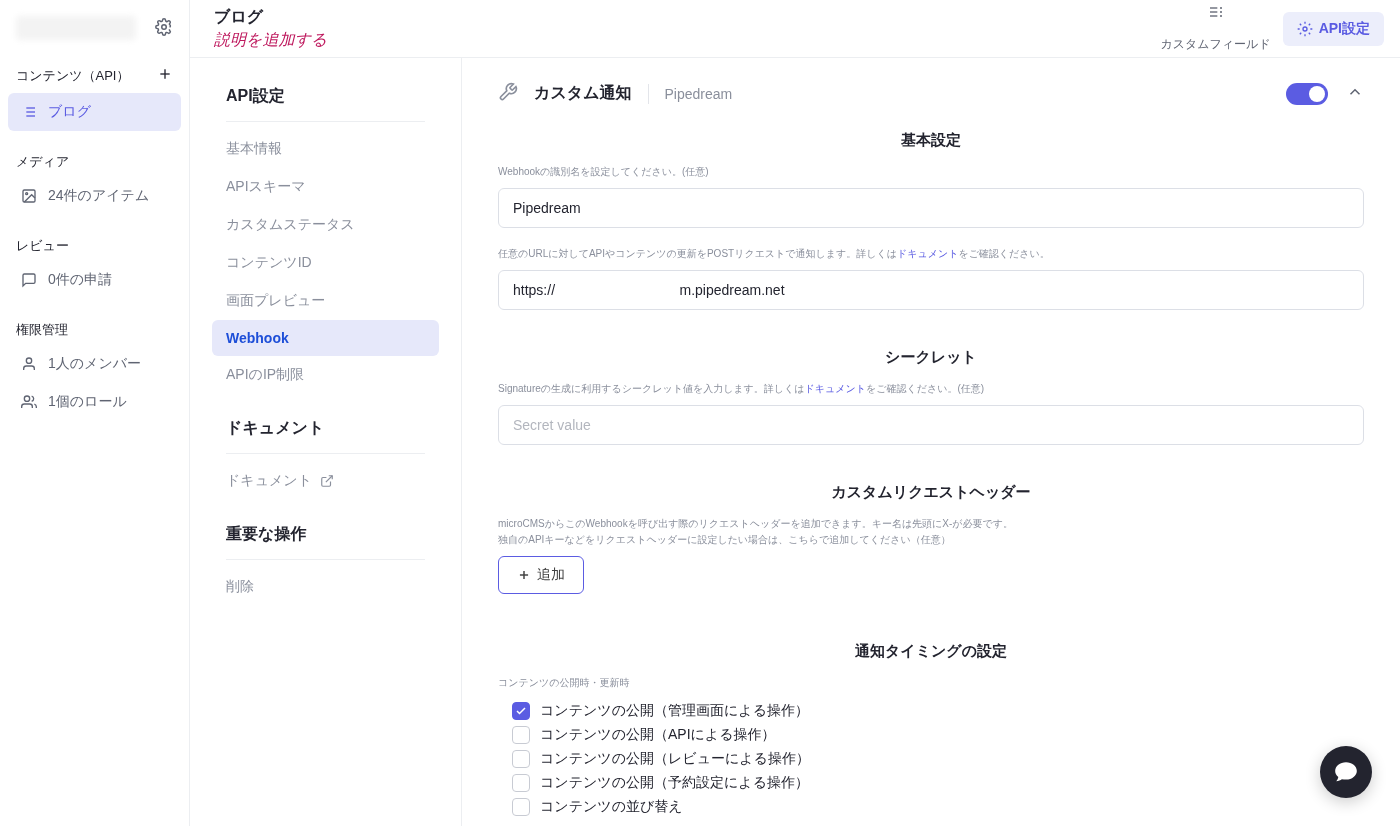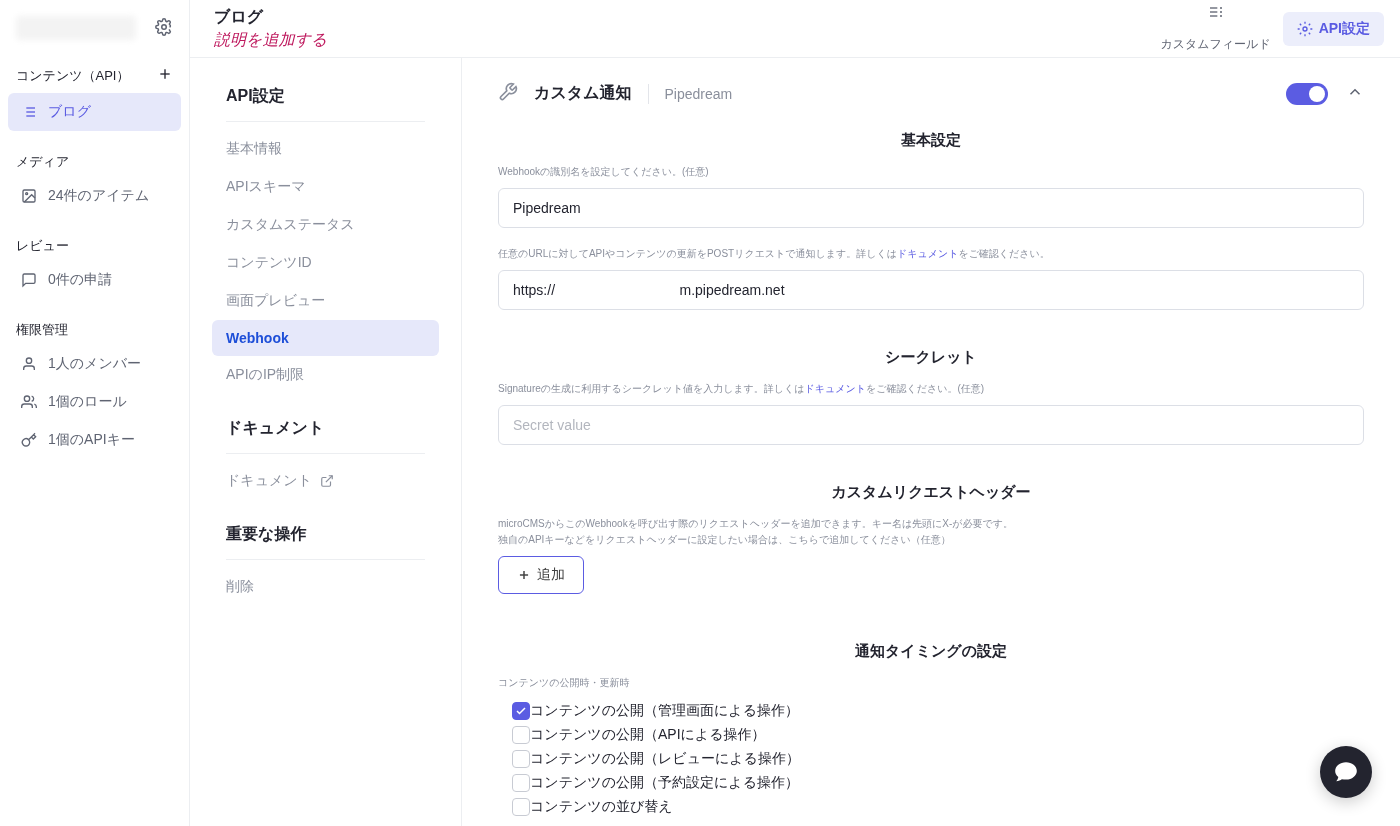--- a/index.html
+++ b/index.html
@@ -207,21 +207,21 @@
       border-radius: 6px;
       padding: 9px 18px;
       font-size: 14px;
       cursor: pointer;
       margin-bottom: 28px;
     }
 
     .checkbox-row {
       display: flex;
       align-items: flex-end;
-      gap: 0;
+      gap: 10px;
       padding: 3px 0;
       font-size: 14px;
     }
     .cbx {
       width: 18px; height: 18px; border: 1.5px solid #c8cbd3;
       border-radius: 4px; display: flex; align-items: center; justify-content: center;
       flex-shrink: 0; cursor: pointer;
     }
     .cbx.checked { background: #5b5ce2; border-color: #5b5ce2; color: #fff; }
 
@@ -315,28 +315,20 @@
   <div class="sidebar-item">
     <span class="icon">
       <svg width="16" height="16" viewBox="0 0 24 24" fill="none" stroke="currentColor" stroke-width="2">
           <path d="M17 21v-2a4 4 0 0 0-4-4H5a4 4 0 0 0-4 4v2"></path>
           <circle cx="9" cy="7" r="4"></circle>
           <path d="M23 21v-2a4 4 0 0 0-3-3.87"></path>
           <path d="M16 3.13a4 4 0 0 1 0 7.75"></path>
         </svg>
     </span>
     <span>1個のロール</span>
-  </div>
-  <div class="sidebar-item">
-    <span class="icon">
-      <svg width="16" height="16" viewBox="0 0 24 24" fill="none" stroke="currentColor" stroke-width="2">
-          <path d="M21 2l-2 2m-7.61 7.61a5.5 5.5 0 1 1-7.778 7.778 5.5 5.5 0 0 1 7.777-7.777zm0 0L15.5 7.5m0 0 3 3L22 7l-3-3m-3.5 3.5L19 4"></path>
-        </svg>
-    </span>
-    <span>1個のAPIキー</span>
   </div>
 </aside>
 
 <div class="main-wrap">
   <div class="top-header">
     <div class="title-block">
       <div class="page-title">ブログ</div>
       <div class="page-desc">説明を追加する</div>
     </div>
     <div class="header-right">

